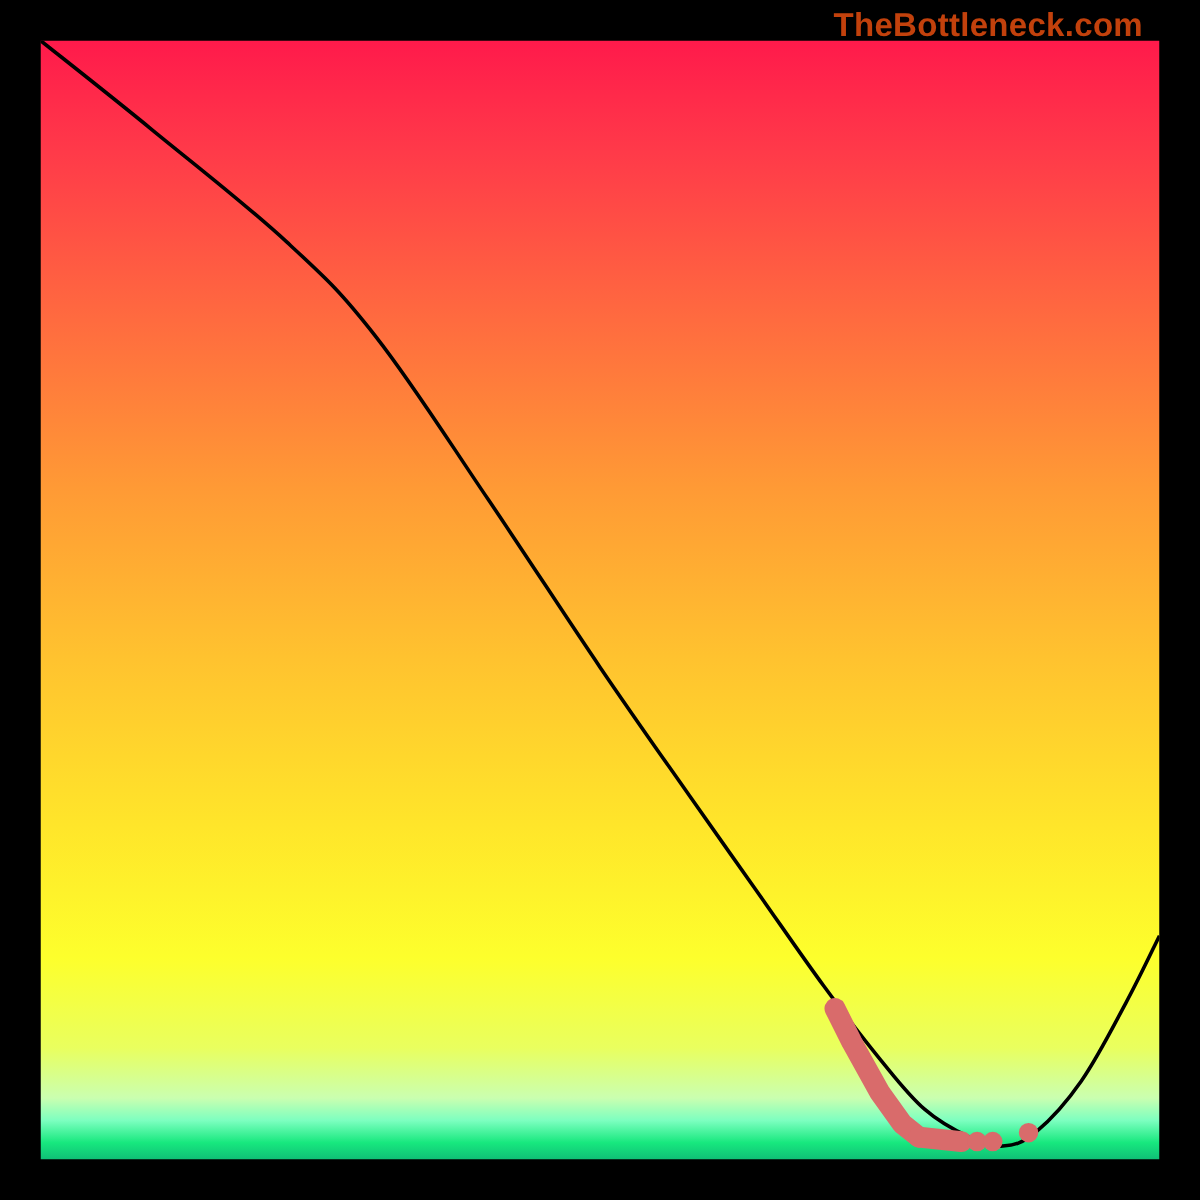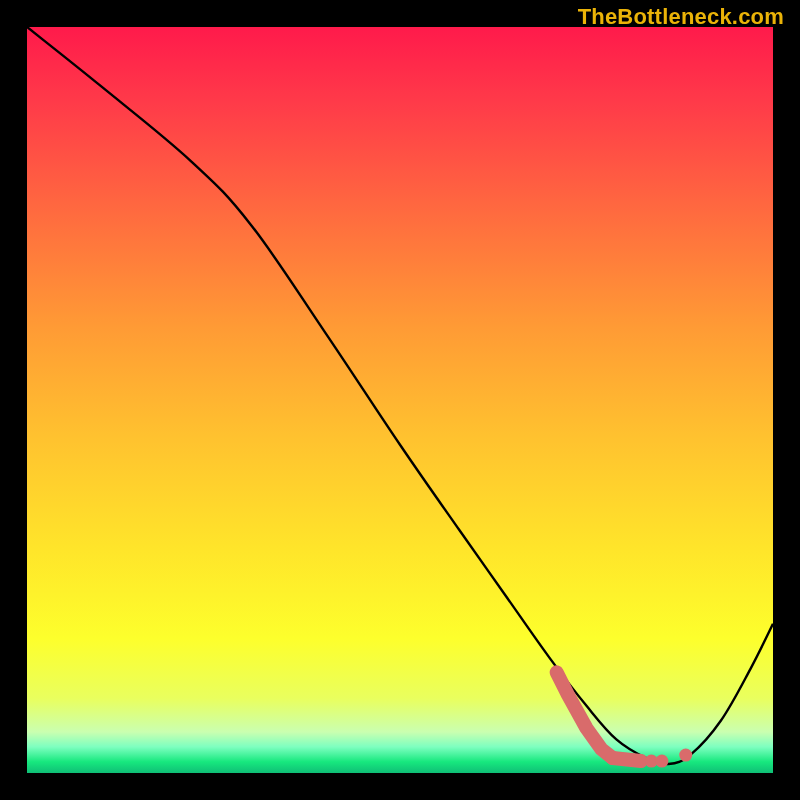--- a/index.html
+++ b/index.html
@@ -21,25 +21,25 @@
   .plot-area {
     position: absolute;
     left: 0;
     top: 0;
     width: 746px;
     height: 746px;
   }
   .watermark {
     position: absolute;
     top: 4px;
-    right: 16px;
+    right: 38px;
     font-family: Arial, Helvetica, sans-serif;
     font-size: 22px;
     font-weight: 600;
-    color: #eab308;
+    color: #c2410c;
     letter-spacing: 0.2px;
   }
   svg { display: block; }
 </style>
 </head>
 <body>
 
 <div class="watermark">TheBottleneck.com</div>
 
 <div class="frame">

